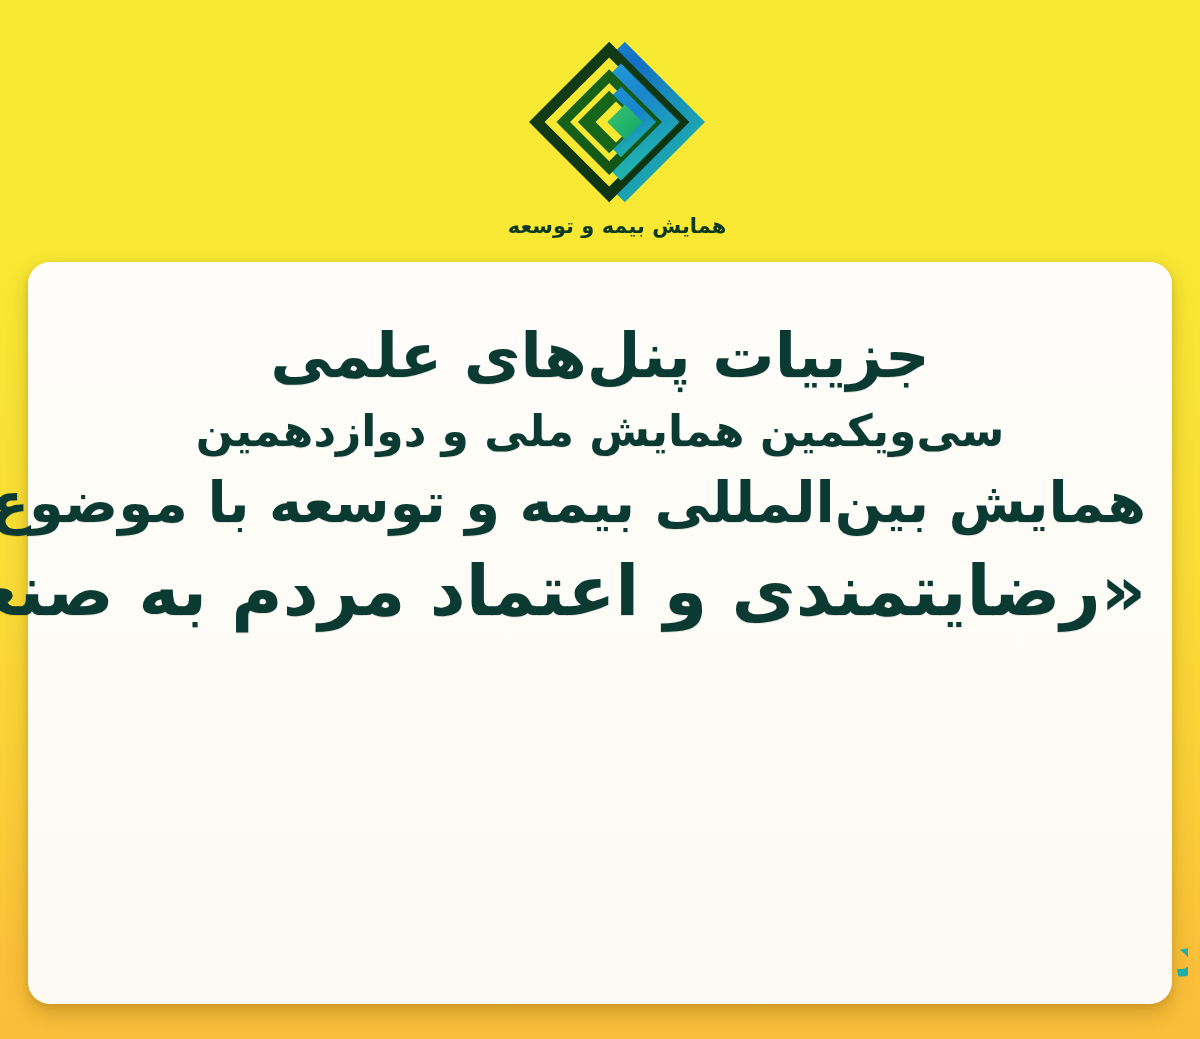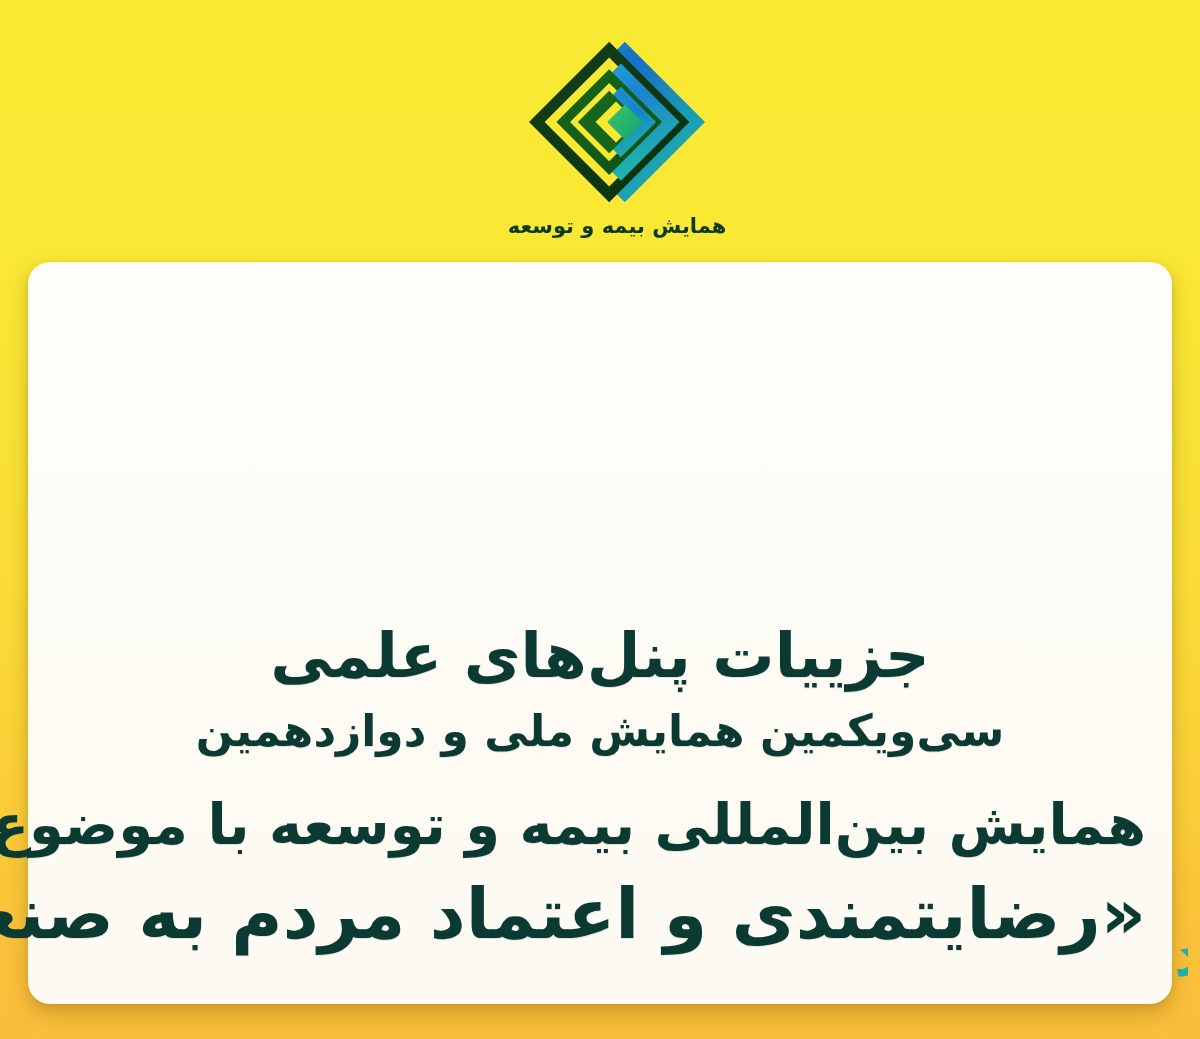--- a/index.html
+++ b/index.html
@@ -68,21 +68,21 @@
     width: 1144px;
     height: 742px;
     background: linear-gradient(180deg, #FEFDFA 0%, #FDFBF4 60%, #FCFAF2 100%);
     border-radius: 22px;
     box-shadow:
        0 10px 22px rgba(120, 88, 0, 0.30),
        0 2px 6px rgba(120, 88, 0, 0.18);
     display: flex;
     flex-direction: column;
     align-items: center;
-    justify-content: flex-end;
+    justify-content: flex-start;
     box-sizing: border-box;
     padding: 50px 26px 40px 26px;
   }
 
   .headline {
     direction: rtl;
     text-align: center;
     color: #0B3A33;
     font-family: "DejaVu Sans", "Liberation Sans", sans-serif;
     font-weight: 700;
@@ -91,21 +91,21 @@
 
   .headline .line {
     display: block;
     white-space: nowrap;
     line-height: 1.42;
     text-shadow: 0 1px 0 rgba(0,0,0,0.10);
   }
 
   .line-1 { font-size: 62px; }
   .line-2 { font-size: 44px; }
-  .line-3 { font-size: 56px; margin-top: 23px; }
+  .line-3 { font-size: 56px; }
   .line-4 { font-size: 70px; }
   .line-5 { font-size: 58px; }
 
   
   .watermark {
     position: absolute;
     right: 12px;
     bottom: 6px;
     width: 215px;
     height: 118px;

